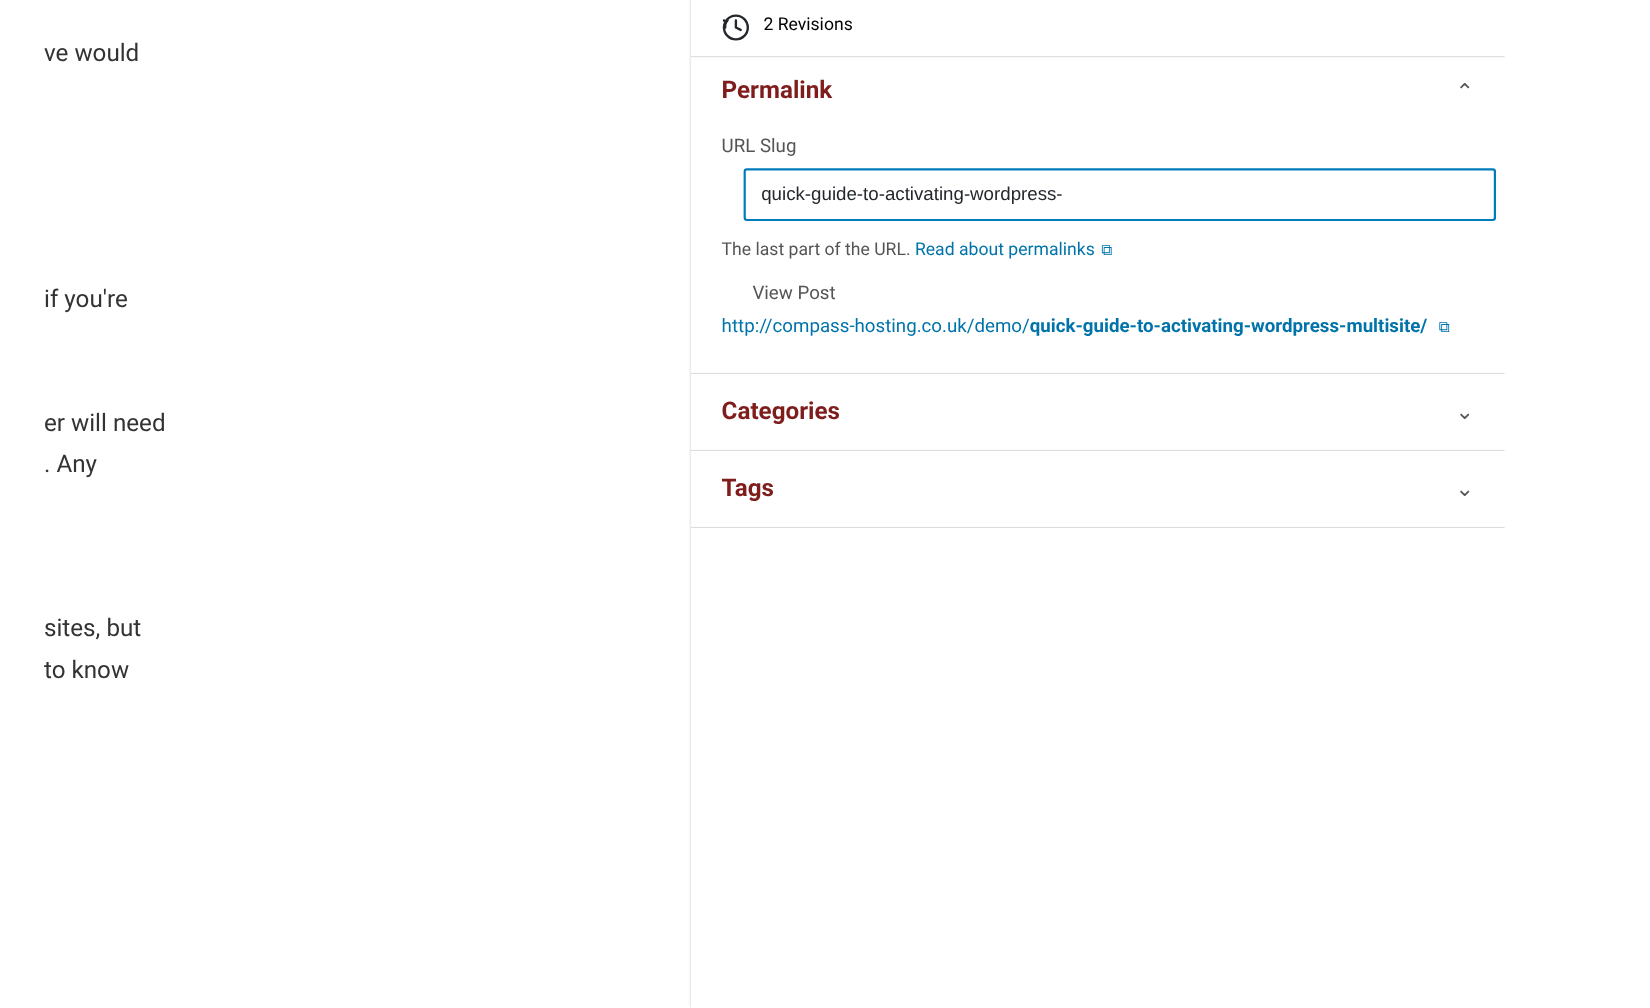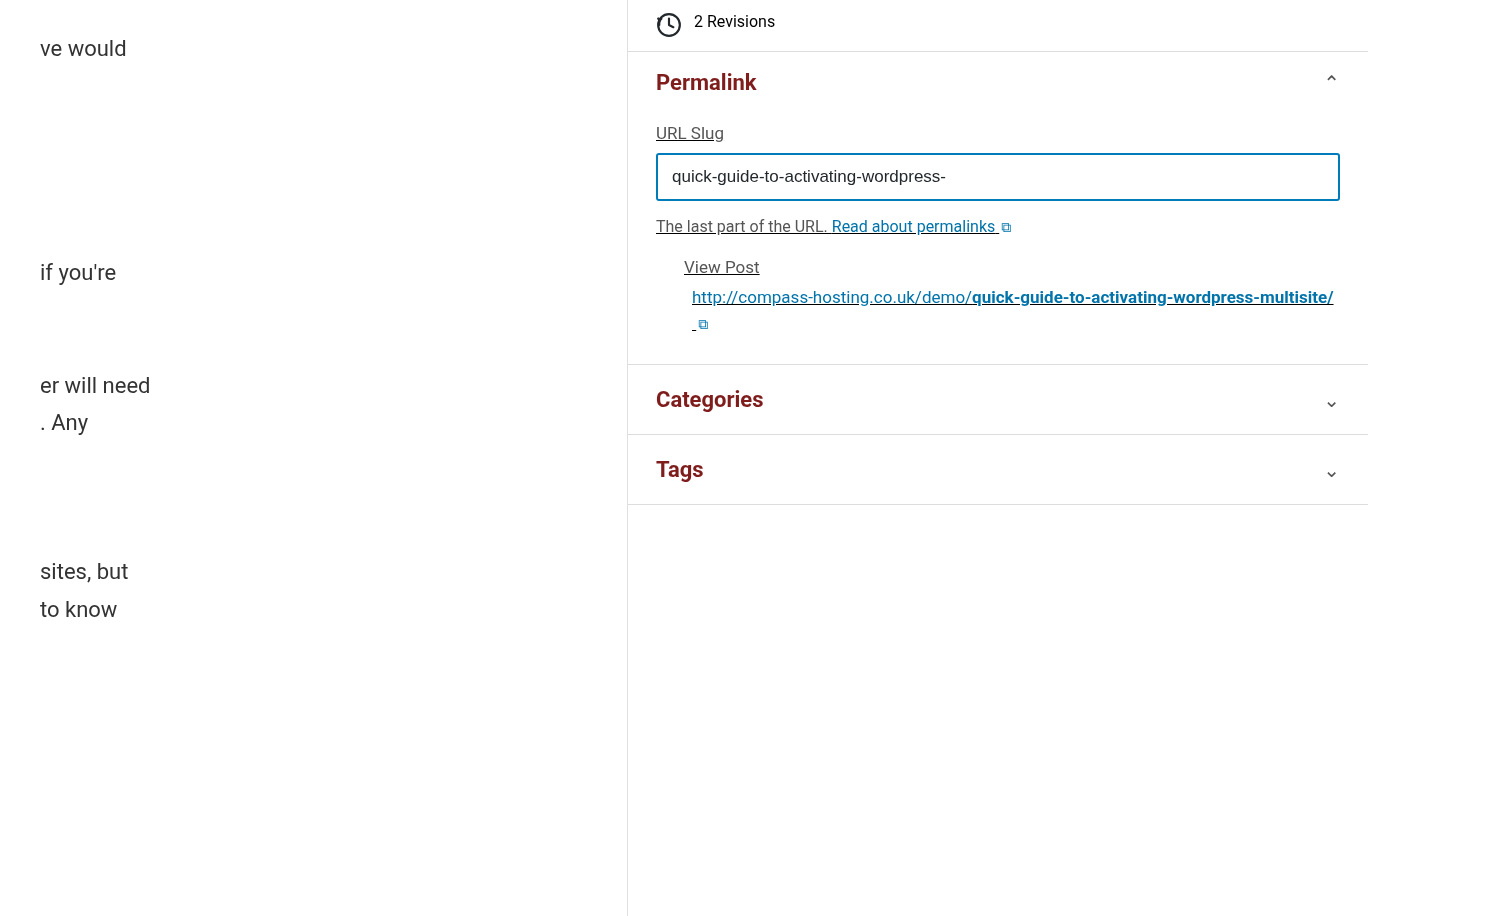--- a/index.html
+++ b/index.html
@@ -77,38 +77,38 @@
       color: #7f1d1d;
     }
 
     .chevron-icon {
       font-size: 20px;
       color: #555;
     }
 
     .section-body {
       padding: 10px 28px 28px 28px;
-      text-decoration: underline;
     }
 
     .field-label {
       font-size: 17px;
       color: #555;
       margin-bottom: 10px;
     }
 
     .url-slug-input {
       width: 100%;
       padding: 12px 14px;
       font-size: 17px;
       border: 2px solid #007cba;
       border-radius: 3px;
       outline: none;
       color: #23282d;
       margin-bottom: 14px;
+      margin-left: 20px;
     }
 
     .help-text {
       font-size: 16px;
       color: #555;
       margin-bottom: 18px;
       line-height: 1.5;
     }
 
     .help-text a {
@@ -125,21 +125,20 @@
     .view-post-label {
       font-size: 17px;
       color: #555;
       margin-bottom: 8px;
       margin-left: 28px;
     }
 
     .view-post-url {
       font-size: 17px;
       line-height: 1.5;
-      margin-left: 36px;
     }
 
     .view-post-url a {
       color: #0073aa;
       text-decoration: none;
     }
 
     .view-post-url a strong {
       font-weight: 700;
     }

